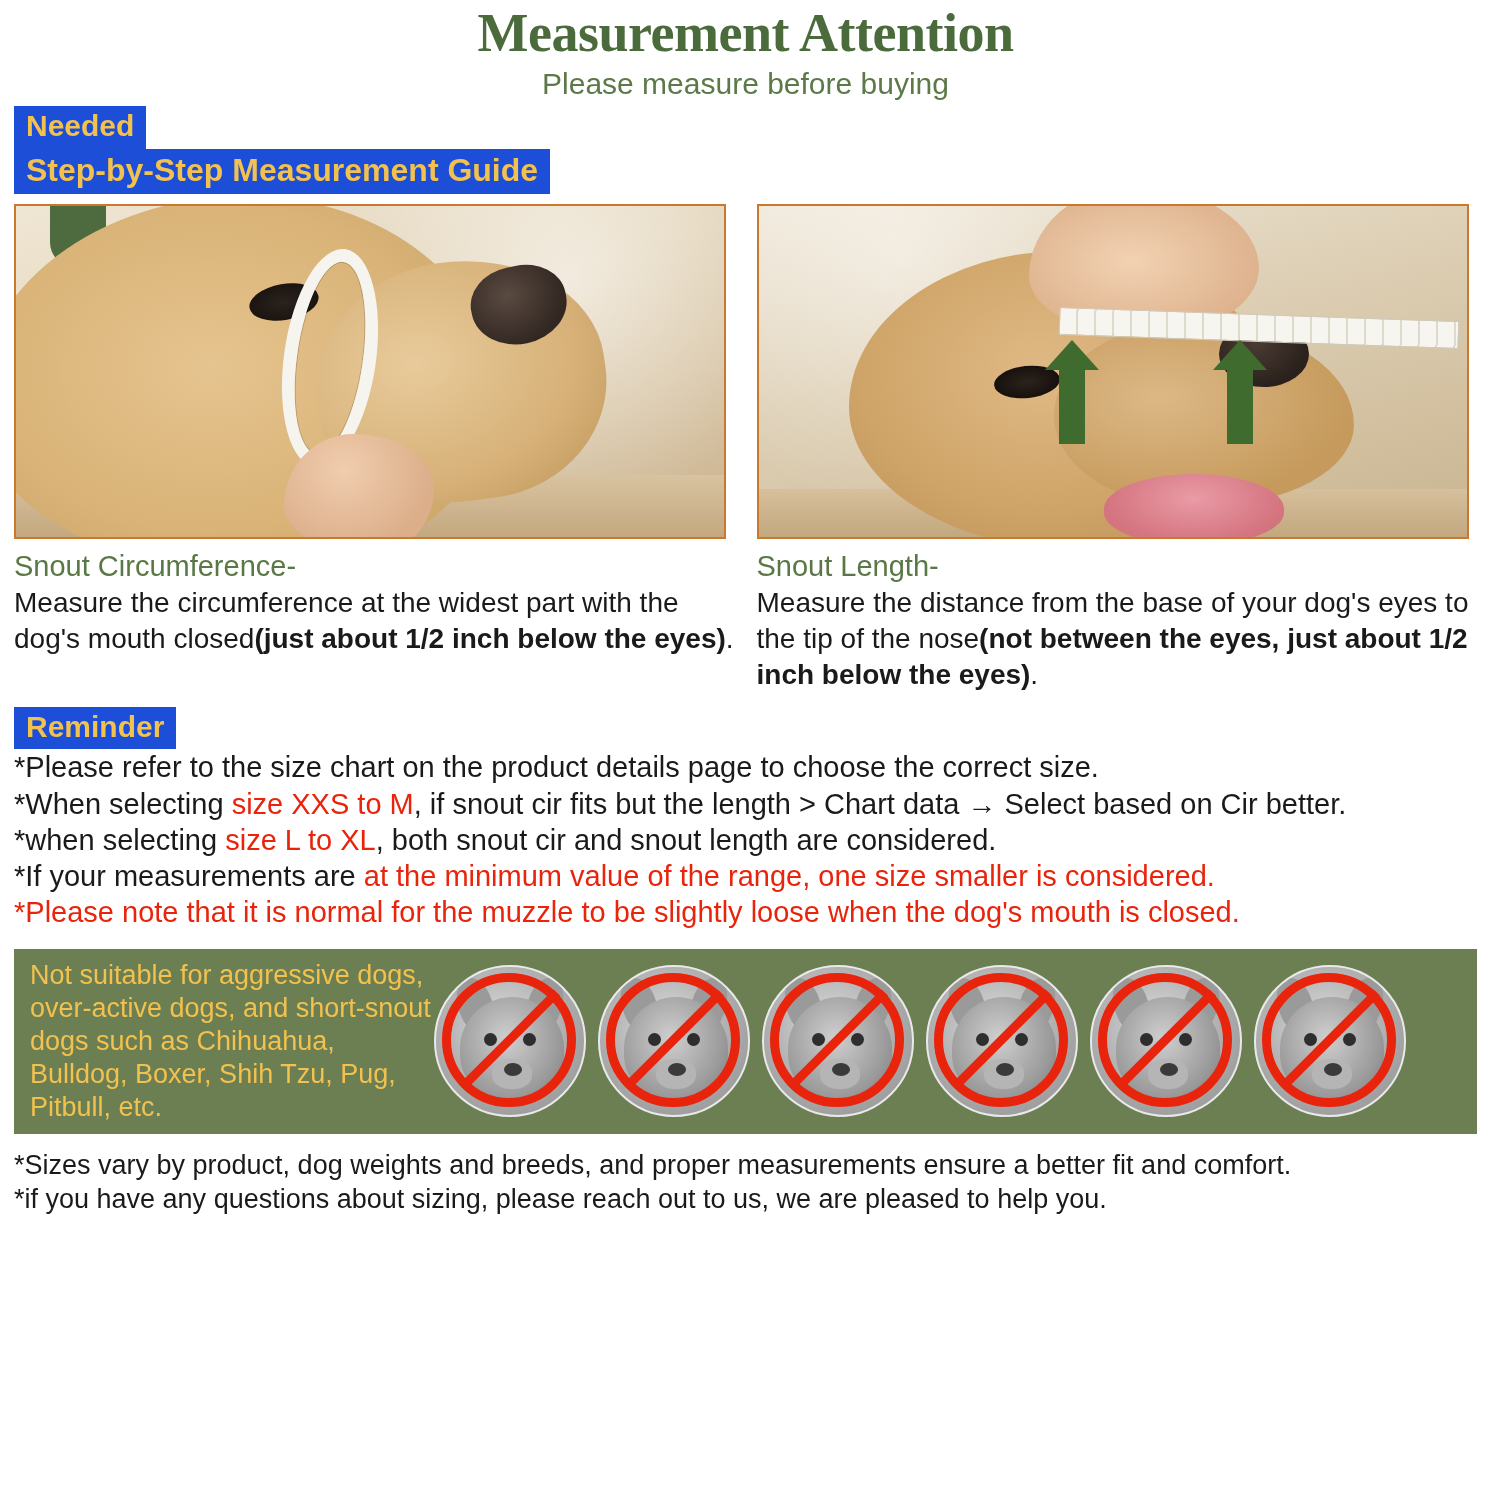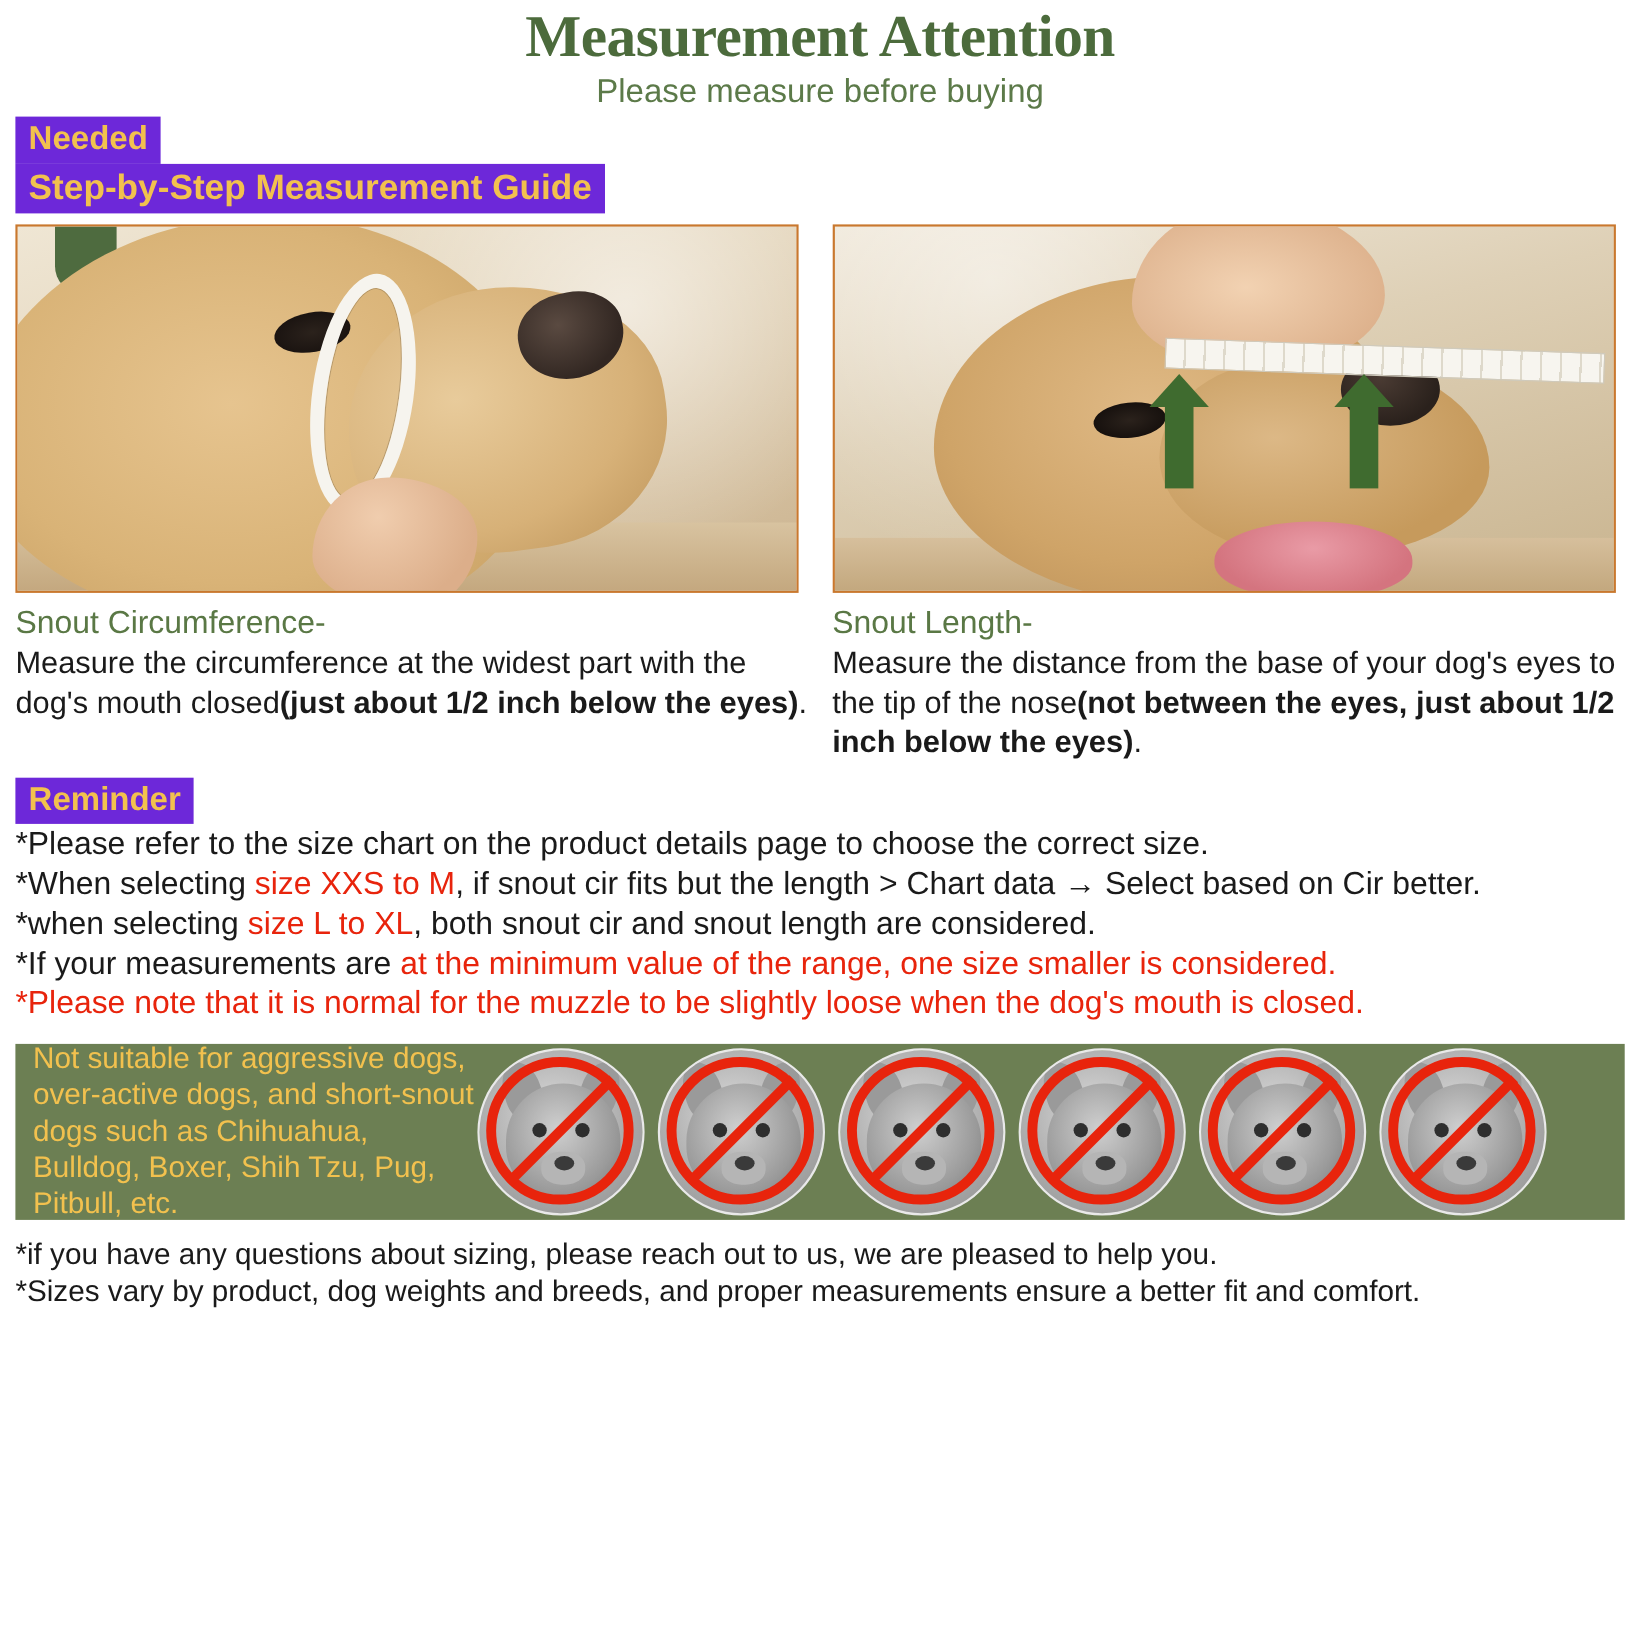--- a/index.html
+++ b/index.html
@@ -29,21 +29,21 @@
     text-align: center;
     font-size: 30px;
     color: #5c7a49;
     margin: 4px 0 6px 0;
     line-height: 1.1;
   }
 
   
   .tag {
     display: inline-block;
-    background: #6d28d9;
+    background: #1d4ed8;
     color: #f2c14e;
     font-weight: bold;
     font-size: 30px;
     padding: 3px 12px 5px 12px;
     line-height: 1.15;
   }
   .tag.big { font-size: 32px; }
 
   .needed-text {
     font-size: 28px;
@@ -212,21 +212,21 @@
     line-height: 1.25;
     margin: 0;
   }
   .red { color: #e8240c; }
   .rem-red { color: #e8240c; }
 
   
   .band {
     margin-top: 18px;
     background: #6c7f53;
-    height: 160px;
+    height: 185px;
     display: flex;
     align-items: center;
     padding: 0 10px;
   }
   .band-text {
     color: #f2c14e;
     font-size: 27px;
     line-height: 1.22;
     width: 410px;
     padding-left: 6px;
@@ -432,17 +432,17 @@
           <div class="eye-r"></div>
           <div class="snout"></div>
           <div class="noseblk"></div>
         </div>
         <div class="slash"></div>
       </div>
     </div>
   </div>
 
   <div class="footer">
+    <p>*Sizes vary by product, dog weights and breeds, and proper measurements ensure a better fit and comfort.</p>
     <p>*if you have any questions about sizing, please reach out to us, we are pleased to help you.</p>
-    <p>*Sizes vary by product, dog weights and breeds, and proper measurements ensure a better fit and comfort.</p>
   </div>
 
 </div>
 
 </body></html>

